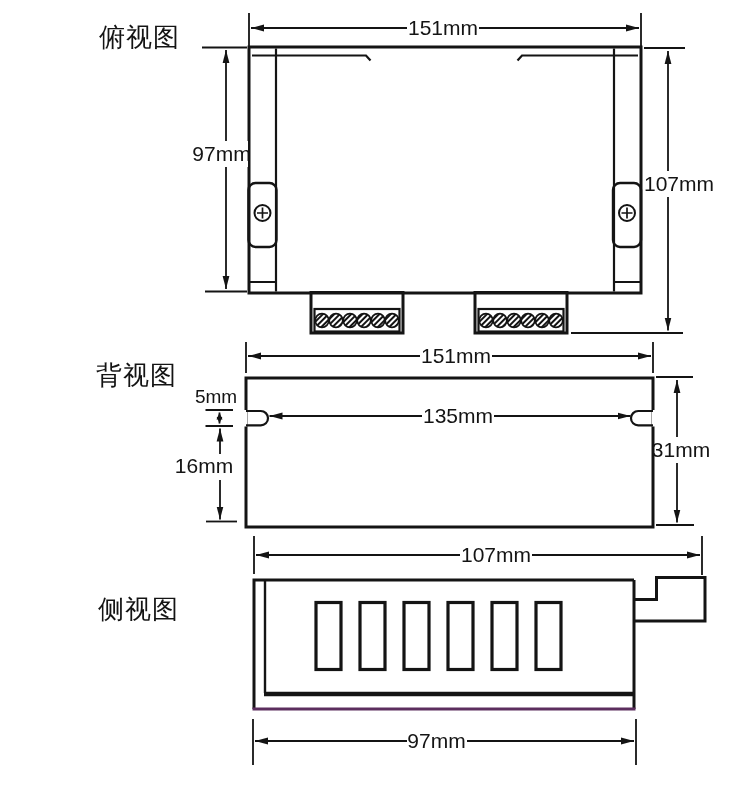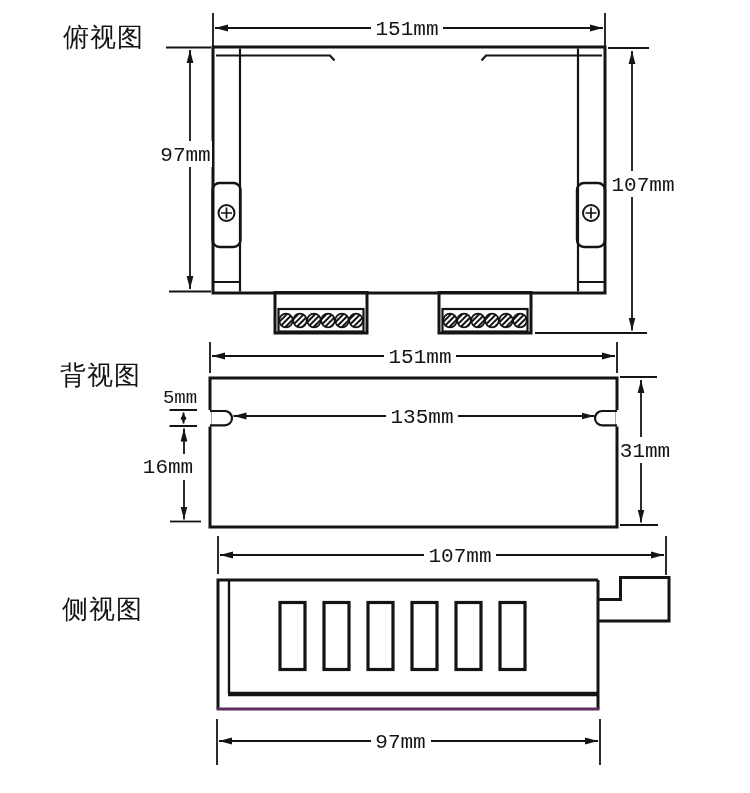--- a/index.html
+++ b/index.html
@@ -1,17 +1,17 @@
 <!DOCTYPE html>
 <html><head>
 <meta charset="utf-8">
 <style>
   html,body{margin:0;padding:0;background:#ffffff;}
   .canvas{position:relative;width:694px;height:793px;background:#ffffff;overflow:hidden;
-          font-family:Liberation Mono, monospace;}
+          font-family:Liberation Sans, sans-serif;margin-left:36px;}
   svg{display:block;}
   svg text{fill:#141414;}
   .cjk{font-size:26px;font-weight:500;letter-spacing:1px;}
   .dim{font-size:21px;text-anchor:middle;}
   .dimS{font-size:19px;text-anchor:middle;}
   .ln{stroke:#141414;fill:none;}
   .o3{stroke-width:3;}
   .o2{stroke-width:2.2;}
   .o24{stroke-width:2.4;}
   .dl{stroke:#141414;stroke-width:1.8;fill:none;}

